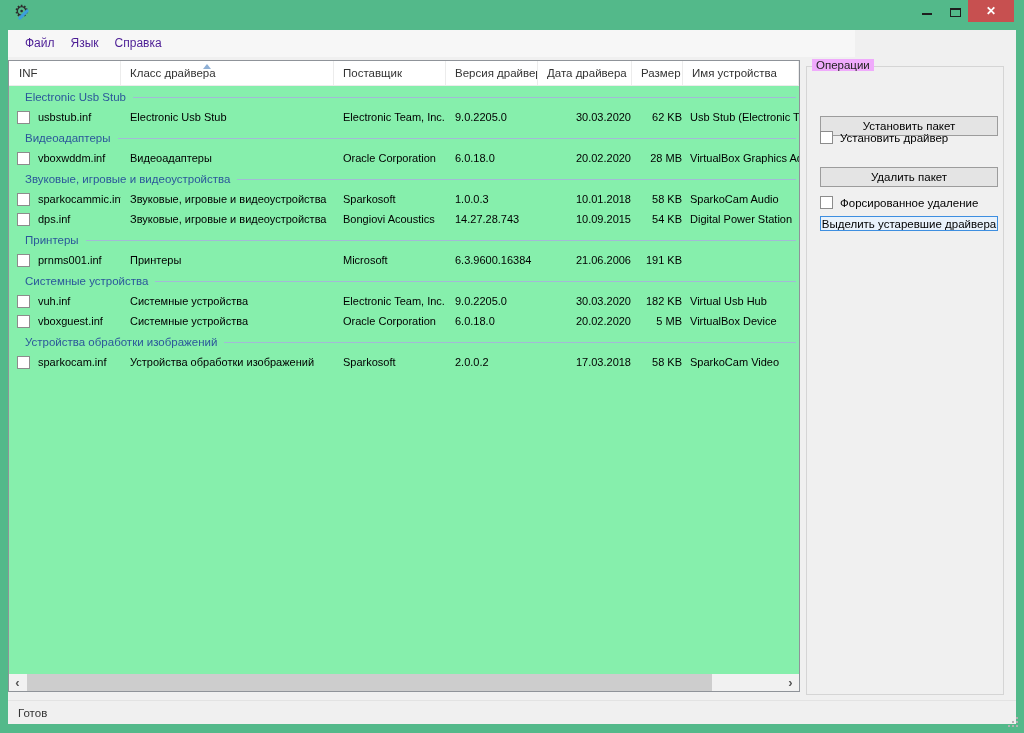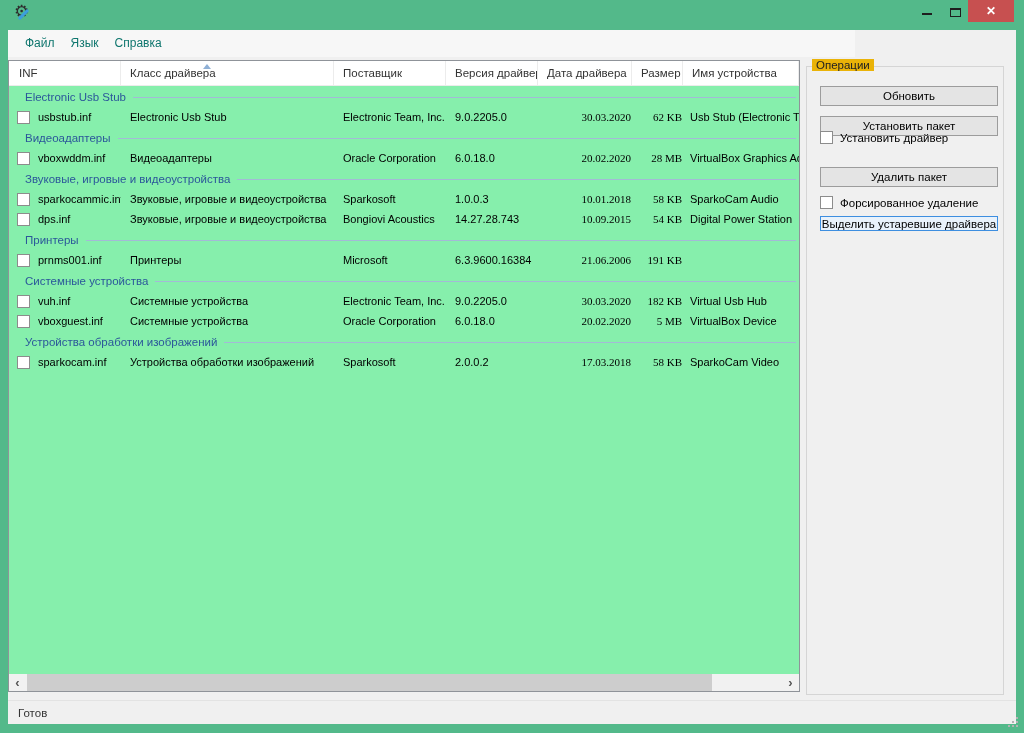--- a/index.html
+++ b/index.html
@@ -16,47 +16,47 @@
   .app-icon .wrench { position:absolute; left:3px; top:8px; width:13px; height:3px; background:#3b9ede; transform:rotate(-45deg); border-radius:1px; }
   .title-text { width:100%; text-align:center; font-size:13.5px; color:#333; }
   .win-btn { position:absolute; top:0; height:22px; display:flex; align-items:center; justify-content:center; cursor:default; }
   .btn-min { left:912px; width:30px; }
   .btn-min .dash { width:10px; height:2px; background:#1e1e1e; margin-top:6px; }
   .btn-max { left:942px; width:26px; }
   .btn-max .rect { width:11px; height:9px; border:1px solid #1e1e1e; border-top-width:2px; margin-top:2px; }
   .btn-close { left:968px; width:46px; background:var(--close-red,#c75050); color:#fff; font-size:12px; font-weight:bold; }
   
   .client { position:relative; width:1008px; height:694px; background:#f0f0f0; }
-  .menubar { position:absolute; left:0; top:0; width:847px; height:27px; background:#f7f7f7; display:flex; align-items:center; padding-left:9px; font-size:12px; color:#0f766e; }
+  .menubar { position:absolute; left:0; top:0; width:847px; height:27px; background:#f7f7f7; display:flex; align-items:center; padding-left:9px; font-size:12px; color:#4c1d95; }
   .menu-item { padding:0 8px; height:21px; line-height:21px; }
   
   .listview { position:absolute; left:0; top:30px; width:792px; height:632px; background:#86efac; border:1px solid #8f9399; overflow:hidden; }
   .lv-grid { display:grid; grid-template-columns:112px 213px 112px 92px 94px 51px 1fr; }
   .lv-header { position:relative; height:25px; border-bottom:1px solid #ececec; font-size:11.5px; color:#333; background:#fff; }
   .hcell { display:flex; align-items:center; padding-left:9px; border-right:1px solid #ececec; overflow:hidden; white-space:nowrap; }
   .hcell:first-child { padding-left:10px; }
   .hcell:last-child { border-right:none; padding-left:7px; }
   .sort-arrow { position:absolute; left:194px; top:3px; width:0; height:0; border-left:4px solid transparent; border-right:4px solid transparent; border-bottom:5px solid #8fb0d6; }
   .group-header { display:flex; align-items:center; height:20px; margin-top:1px; font-size:11.5px; color:var(--group-blue,#2b579a); }
   .gh-text { margin-left:16px; white-space:nowrap; }
   .gh-line { flex:1; height:1px; background:#a3bad6; margin-left:7px; margin-right:3px; }
   .row { height:20px; font-size:11px; color:#000; }
   .row > div { display:flex; align-items:center; overflow:hidden; white-space:nowrap; padding-left:9px; }
   .row .c-inf { padding-left:8px; }
   .cb { flex:0 0 auto; width:13px; height:13px; border:1px solid #8c8c8c; background:#fff; margin-right:8px; }
-  .row .c-date, .row .c-size { justify-content:flex-end; padding-left:0; padding-right:1px;font-family:Liberation Serif, serif; }
+  .row .c-date, .row .c-size { justify-content:flex-end; padding-left:0; padding-right:1px; }
   .row .c-device { padding-left:7px; }
   
   .hscroll { position:absolute; left:0; bottom:0; width:790px; height:17px; background:#f1f1f1; }
   .hs-arrow { position:absolute; top:0; width:17px; height:17px; display:flex; align-items:center; justify-content:center; color:#555; font-size:13px; font-weight:bold; background:#f1f1f1; }
   .hs-left { left:0; } .hs-right { right:0; }
   .hs-thumb { position:absolute; left:18px; top:0; width:685px; height:17px; background:#cdcdcd; }
   
   .groupbox { position:absolute; left:798px; top:36px; width:198px; height:629px; border:1px solid #d5d5d5; }
-  .groupbox-label { position:absolute; left:804px; top:29px; padding:0 4px; background:#eab308; font-size:11.5px; color:#222; }
+  .groupbox-label { position:absolute; left:804px; top:29px; padding:0 4px; background:#f0abfc; font-size:11.5px; color:#222; }
   .ops-btn { position:absolute; left:812px; width:178px; height:20px; background:#e4e4e4; border:1px solid #9c9c9c; font-size:11.5px; color:#000; display:flex; align-items:center; justify-content:center; font-family:"Liberation Sans", sans-serif; }
   .ops-btn.focused { border:1px solid var(--focus-blue,#3d8ee0); background:#e9f2fb; }
   .ops-check { position:absolute; left:812px; height:15px; display:flex; align-items:center; font-size:11.5px; color:#000; }
   .ops-check .cb { margin-right:7px; }
   
   .statusbar { position:absolute; left:0; top:670px; width:1008px; height:24px; background:#f0f0f0; border-top:1px solid #e3e3e3; display:flex; align-items:center; padding-left:10px; font-size:11.5px; color:#333; }
   .grip { position:absolute; right:6px; bottom:5px; width:2px; height:2px; background:transparent;
           box-shadow:8px 0 0 #b3b3b3, 4px 4px 0 #b3b3b3, 8px 4px 0 #b3b3b3, 0 8px 0 #b3b3b3, 4px 8px 0 #b3b3b3, 8px 8px 0 #b3b3b3; }
 </style>
 </head>
@@ -224,21 +224,20 @@
       <div class="hscroll">
         <div class="hs-arrow hs-left">‹</div>
         <div class="hs-thumb"></div>
         <div class="hs-arrow hs-right">›</div>
       </div>
     </div>
 
     <div class="groupbox"></div>
     <div class="groupbox-label">Операции</div>
 
-    <button class="ops-btn" style="top:56px;">Обновить</button>
     <button class="ops-btn" style="top:86px;">Установить пакет</button>
     <div class="ops-check" style="top:100px;">
       <span class="cb"></span>
       <span>Установить драйвер</span>
     </div>
     <button class="ops-btn" style="top:137px;">Удалить пакет</button>
     <div class="ops-check" style="top:165px;">
       <span class="cb"></span>
       <span>Форсированное удаление</span>
     </div>

